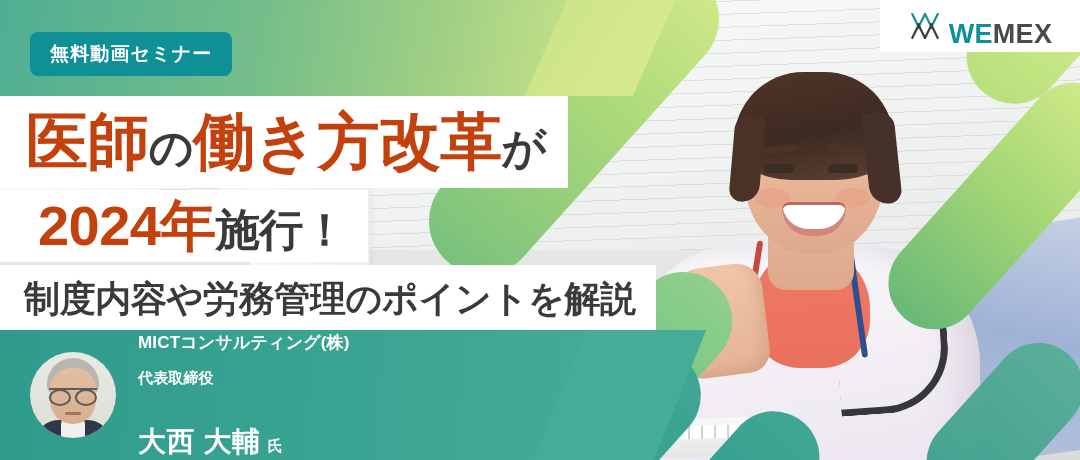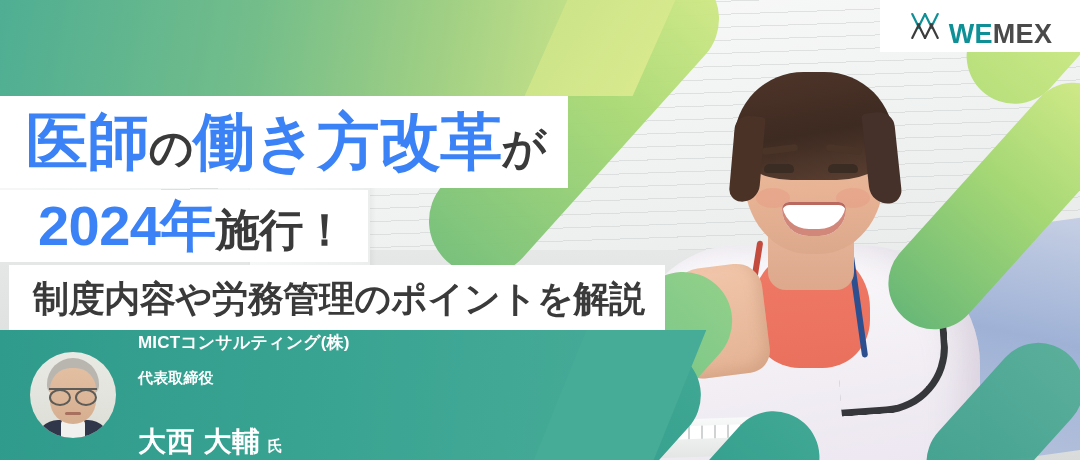--- a/index.html
+++ b/index.html
@@ -203,23 +203,23 @@
   .logo-text .we{color:#0e9096;}
   .logo-text .mex{color:#4a4a4a;}
 
   
   .hl{
     position:absolute;background:#ffffff;display:flex;align-items:center;
     white-space:nowrap;
   }
   .hl1{left:0;top:96px;height:92px;padding:0 22px 0 26px;}
   .hl2{left:0;top:190px;height:72px;padding:0 22px 0 38px;}
-  .hl3{left:0;top:265px;height:68px;padding:0 20px 0 24px;margin-left:9px;}
-
-  .t-teal{color:#3b82f6;}
+  .hl3{left:0;top:265px;height:68px;padding:0 20px 0 24px;}
+
+  .t-teal{color:#c2410c;}
   .t-dark{color:#3a3a3a;}
 
   .line1{font-size:62px;font-weight:bold;line-height:1;letter-spacing:-.01em;}
   .line1 .small{font-size:44px;}
   .line2{font-size:56px;font-weight:bold;line-height:1;letter-spacing:-.01em;}
   .line2 .small{font-size:44px;}
   .line3{font-size:36px;font-weight:bold;line-height:1;color:#3a3a3a;letter-spacing:-.01em;}
 
   
   .speaker-panel{
@@ -306,20 +306,23 @@
 
   <div class="bar bar-green-1"></div>
   <div class="bar bar-green-2"></div>
   <div class="bar bar-green-3"></div>
   <div class="bar bar-green-4"></div>
   <div class="bar bar-teal-1"></div>
   <div class="bar bar-teal-2"></div>
   <div class="bar bar-teal-3"></div>
 
   <div class="top-band"></div>
+  <div class="badge">
+    <span>無料動画セミナー</span>
+  </div>
 
   <div class="logo-plate">
     <svg class="logo-mark" viewBox="0 0 40 40">
       <g fill="none" stroke="#0e9096" stroke-width="2.6" stroke-linecap="round">
         <path d="M5 6 L13 22"></path>
         <path d="M20 6 L12 22"></path>
         <path d="M20 6 L28 22"></path>
         <path d="M35 6 L27 22"></path>
       </g>
       <g fill="none" stroke="#3c3c3c" stroke-width="2.6" stroke-linecap="round">

